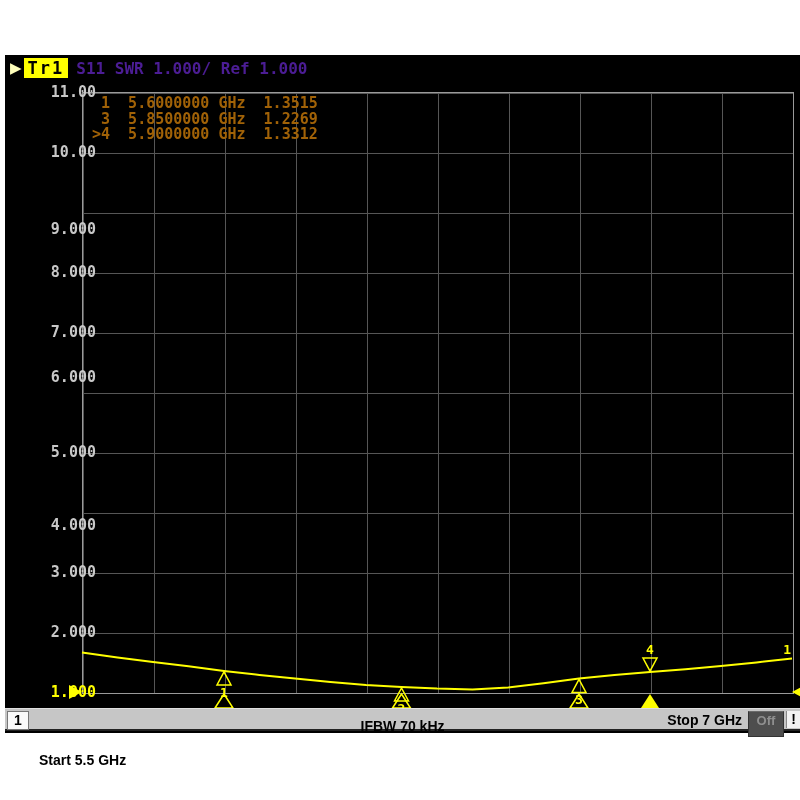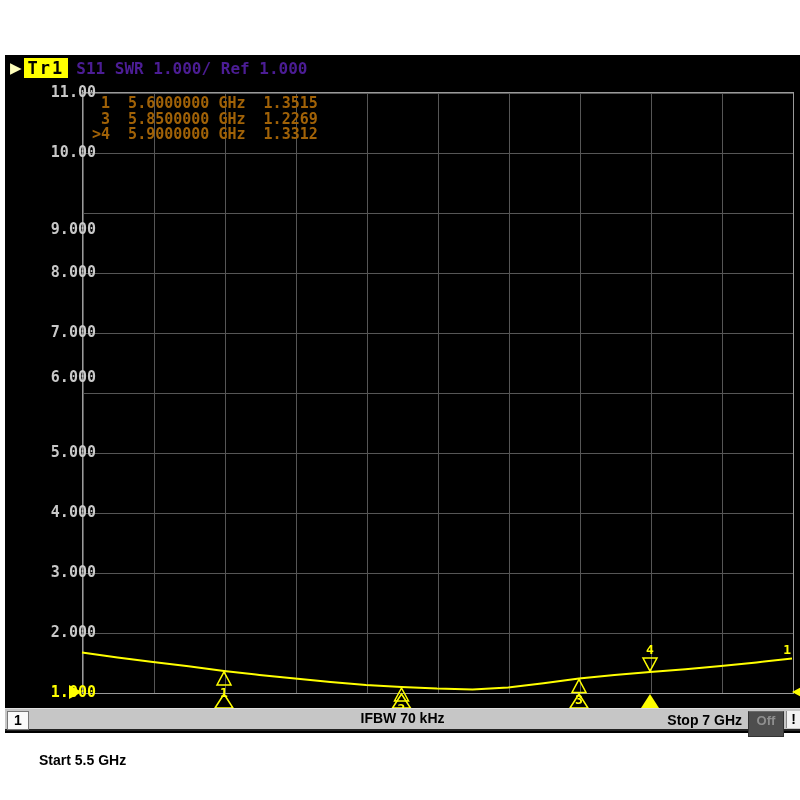--- a/index.html
+++ b/index.html
@@ -38,21 +38,21 @@
   .mk{font:bold 13px "DejaVu Sans Mono",monospace;fill:#ffff00;}
 
   
   .statusbar{position:absolute;left:5px;top:708px;width:795px;height:23px;
              background:#c6c6c6;border-top:1px solid #e0e0e0;border-bottom:2px solid #222;
              box-sizing:border-box;font-family:"Liberation Sans",sans-serif;
              font-size:14px;font-weight:bold;color:#000;}
   .chan{position:absolute;left:2px;top:2px;width:20px;height:17px;background:#fafafa;
         border:1px solid #777;text-align:center;line-height:17px;}
   .start{position:absolute;left:34px;top:2px;line-height:18px;margin-top:40px;}
-  .ifbw{position:absolute;left:50%;transform:translateX(-50%);top:0;line-height:18px;text-align:center;}
+  .ifbw{position:absolute;left:50%;transform:translateX(-50%);top:8px;line-height:18px;text-align:center;}
   .stop{position:absolute;right:58px;top:2px;line-height:18px;}
   .offbtn{position:absolute;right:16px;top:2px;width:36px;height:26px;background:#4e4e4e;
           color:#8f8f8f;font-size:13px;text-align:center;line-height:17px;
           border:1px solid #333;border-top-color:#6a6a6a;box-sizing:border-box;}
   .alert{position:absolute;right:0;top:2px;width:13px;height:17px;background:#f2f2f2;
          color:#000;text-align:center;line-height:17px;border-left:1px solid #888;}
 </style>
 </head>
 <body>
 
@@ -68,21 +68,21 @@
   <div class="grid"></div>
 
   <div id="ylabels">
       <div class="ylab" style="top: 83px;">11.00</div>
       <div class="ylab" style="top: 143px; margin-left: 20px;">10.00</div>
       <div class="ylab" style="top: 203px; margin-top: 17px;">9.000</div>
       <div class="ylab" style="top: 263px;">8.000</div>
       <div class="ylab" style="top: 323px;">7.000</div>
       <div class="ylab" style="top: 368px;">6.000</div>
       <div class="ylab" style="top: 443px;">5.000</div>
-      <div class="ylab" style="top: 503px;">4.000</div>
+      <div class="ylab" style="top: 516px;">4.000</div>
       <div class="ylab" style="top: 563px;">3.000</div>
       <div class="ylab" style="top: 623px;">2.000</div>
       <div class="ylab ref" style="top: 683px;">1.000</div>
     </div>
 
   <div class="mtable">
     <div class="mrow"> 1  5.6000000 GHz  1.3515</div>
     <div class="mrow"> 3  5.8500000 GHz  1.2269</div>
     <div class="mrow">&gt;4  5.9000000 GHz  1.3312</div>
   </div>

